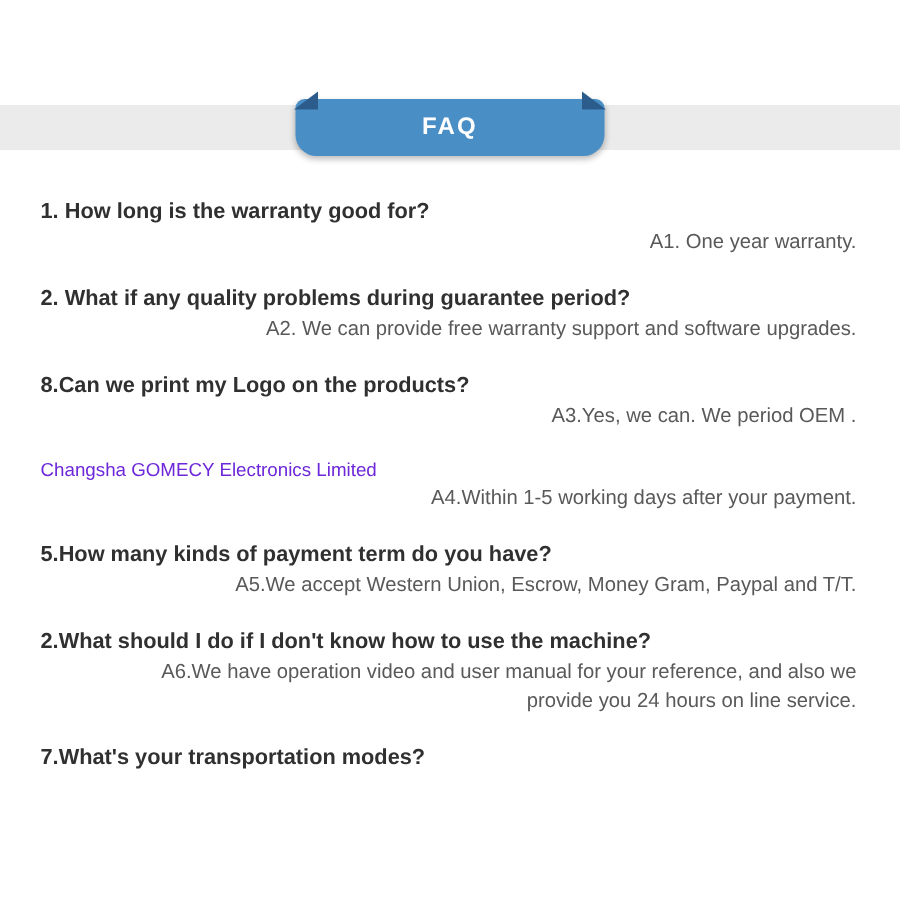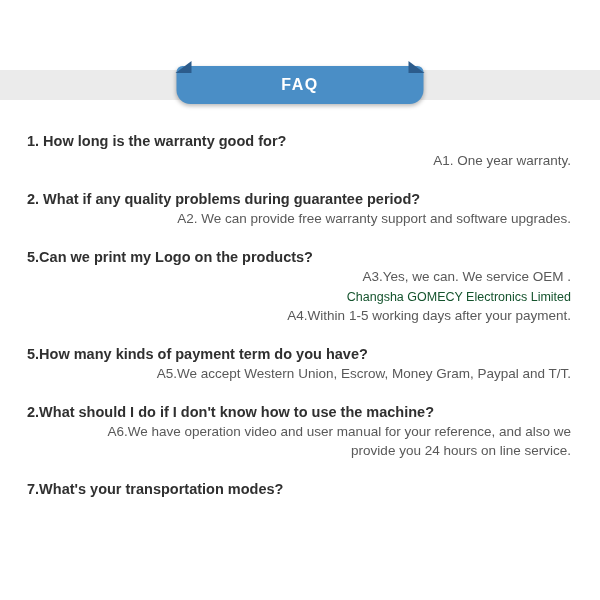--- a/index.html
+++ b/index.html
@@ -23,21 +23,21 @@
     left: 0;
     width: 600px;
     height: 30px;
     background: #ebebeb;
   }
   .ribbon {
     position: absolute;
     top: 66px;
     left: 50%;
     transform: translateX(-50%);
-    width: 247px;
+    width: 206px;
     height: 38px;
     background: #4a8ec6;
     border-radius: 6px 6px 14px 14px;
     box-shadow: 0 2px 4px rgba(0,0,0,0.28);
     display: flex;
     align-items: center;
     justify-content: center;
     z-index: 2;
   }
   .fold {
@@ -89,24 +89,24 @@
   }
   .a {
     font-size: 13.5px;
     font-weight: normal;
     color: #595959;
     line-height: 19px;
     white-space: pre-line;
     text-align: right;
   }
   .watermark {
-    margin: 4px 0 1px 0;
-    text-align: right;
+    margin: 20px 0 1px 0;
+    text-align: left;
     font-size: 12.5px;
-    color: #14532d;
+    color: #6d28d9;
     line-height: 15px;
   }
 </style>
 </head>
 <body>
 
 <div class="page">
 
   <div class="band"></div>
 
@@ -122,22 +122,22 @@
       <div class="q">1. How long is the warranty good for?</div>
       <div class="a">A1. One year warranty.</div>
     </div>
 
     <div class="qa">
       <div class="q">2. What if any quality problems during guarantee period?</div>
       <div class="a">A2. We can provide free warranty support and software upgrades.</div>
     </div>
 
     <div class="qa no-gap">
-      <div class="q">5.Can we print my Logo on the products?</div>
-      <div class="a">A3.Yes, we can. We service OEM .</div>
+      <div class="q">8.Can we print my Logo on the products?</div>
+      <div class="a">A3.Yes, we can. We period OEM .</div>
     </div>
 
     <div class="watermark">Changsha GOMECY Electronics Limited</div>
 
     <div class="qa">
       <div class="a">A4.Within 1-5 working days after your payment.</div>
     </div>
 
     <div class="qa">
       <div class="q">5.How many kinds of payment term do you have?</div>

